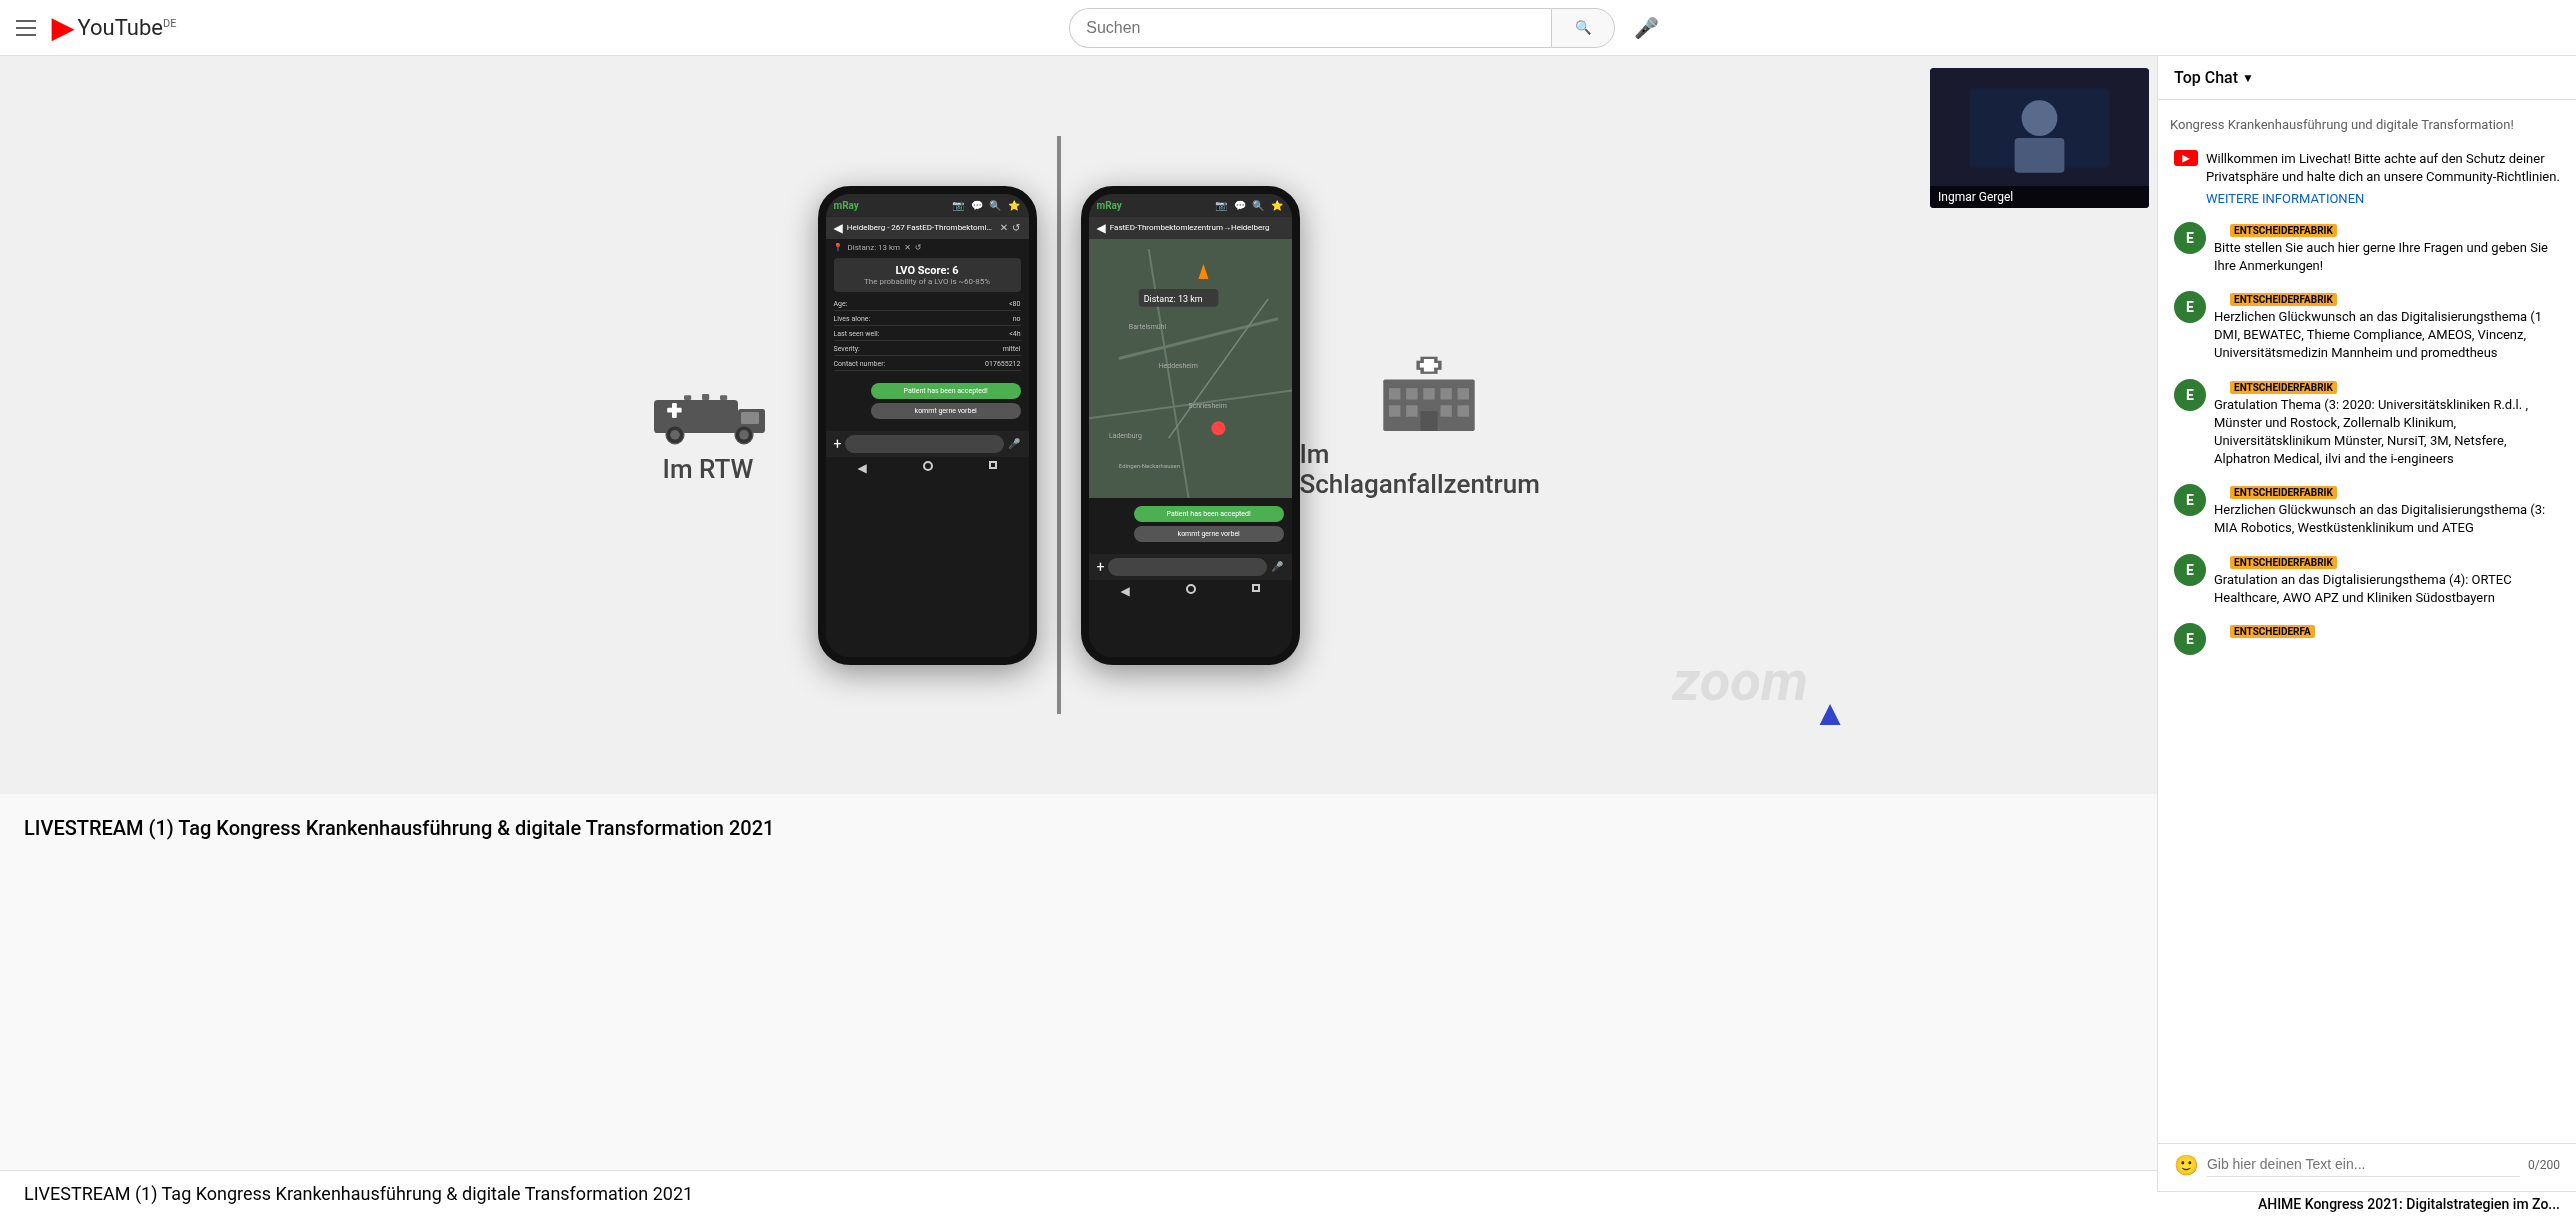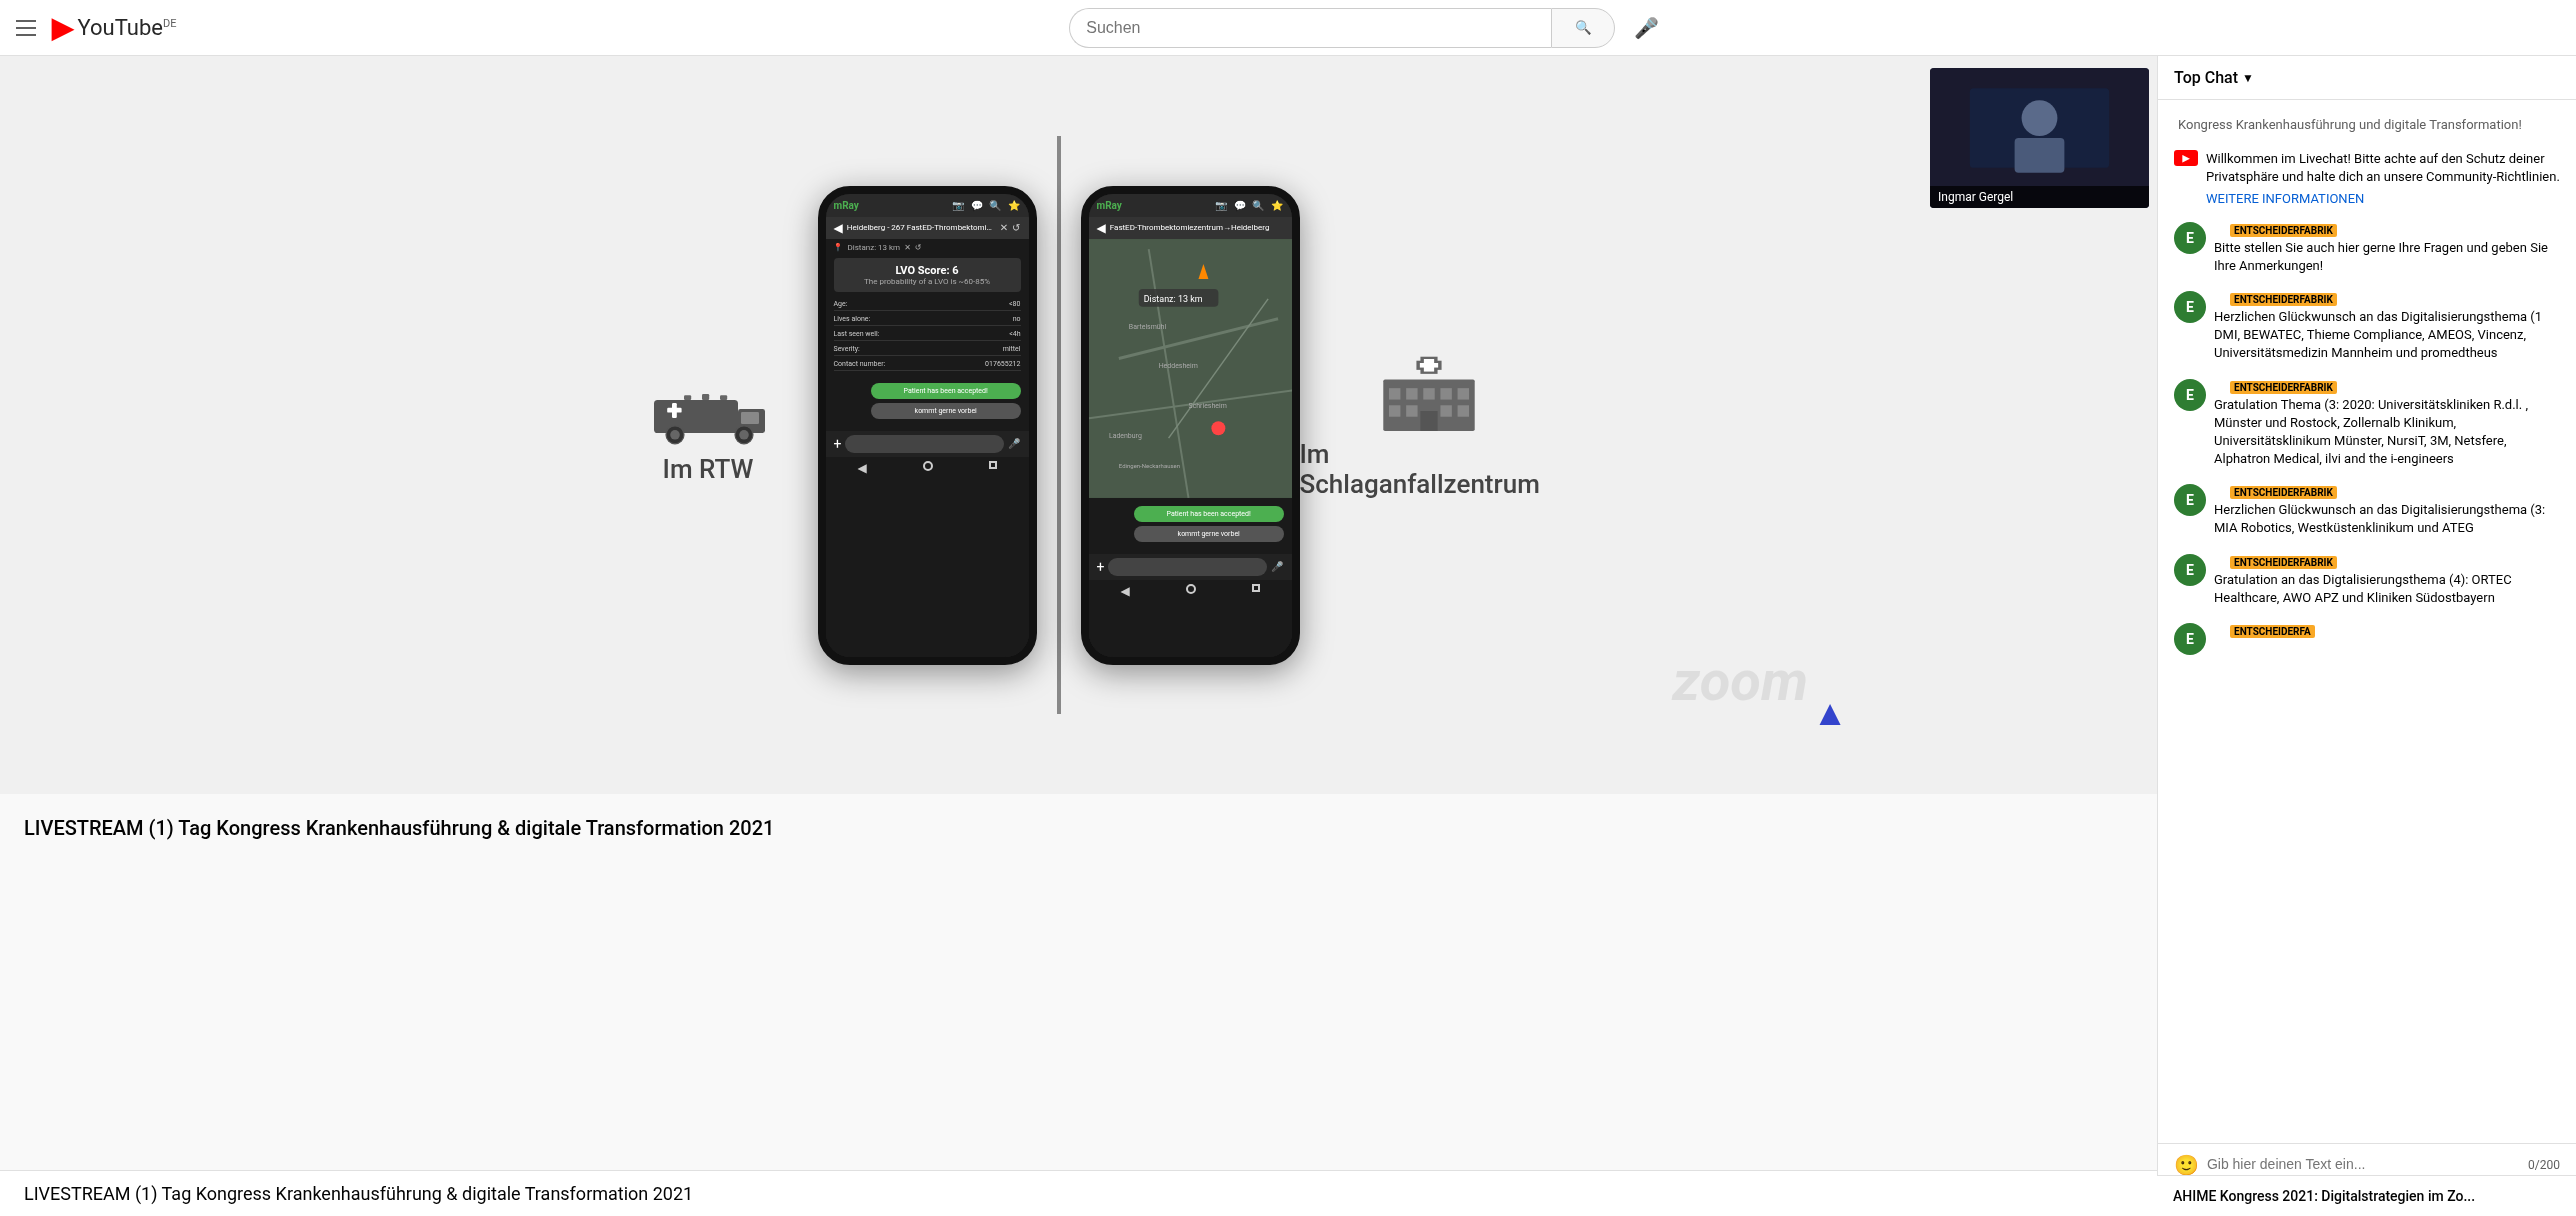--- a/index.html
+++ b/index.html
@@ -140,21 +140,21 @@
       width: 100%; height: 100%; background: linear-gradient(135deg, #1a1a2e, #16213e);
       display: flex; align-items: center; justify-content: center;
     }
     .mini-player-label {
       position: absolute; bottom: 0; left: 0; right: 0;
       background: rgba(0,0,0,0.7); padding: 4px 8px; color: #fff; font-size: 12px;
     }
 
     .chat-messages { flex: 1; overflow-y: auto; padding: 8px 0; }
     .system-msg {
-      padding: 8px 20px; font-size: 13px; color: #606060; line-height: 1.4;
+      padding: 8px 12px; font-size: 13px; color: #606060; line-height: 1.4;
     }
     .yt-badge {
       width: 24px; height: 16px; background: #ff0000; border-radius: 3px;
       display: inline-flex; align-items: center; justify-content: center;
       margin-right: 8px; flex-shrink: 0;
     }
     .yt-badge-text { color: #fff; font-size: 9px; font-weight: bold; }
     .yt-system-msg { padding: 8px 16px; display: flex; align-items: flex-start; gap: 0; }
     .yt-msg-content { flex: 1; }
     .yt-msg-text { font-size: 13px; color: #030303; line-height: 1.4; }
@@ -192,22 +192,23 @@
       letter-spacing: 0.5px;
     }
 
     
     .bottom-title-bar {
       position: fixed; bottom: 0; left: 0; right: 419px; background: #fff;
       border-top: 1px solid #e0e0e0; padding: 12px 24px; font-size: 18px; color: #030303;
     }
     .bottom-right-bar {
       position: fixed; bottom: 0; right: 0; width: 419px; background: #fff;
-      border-top: 1px solid #e0e0e0; padding: 12px 16px; font-size: 14px; color: #030303;
+      border-top: 1px solid #e0e0e0; padding: 4px 16px; font-size: 14px; color: #030303;
       font-weight: 500;
+      text-align: right;
     }
 
     
     .svg-icon { width: 120px; height: 80px; }
 
     
     ::-webkit-scrollbar { width: 6px; }
     ::-webkit-scrollbar-thumb { background: #ccc; border-radius: 3px; }
   </style>
 </head>

